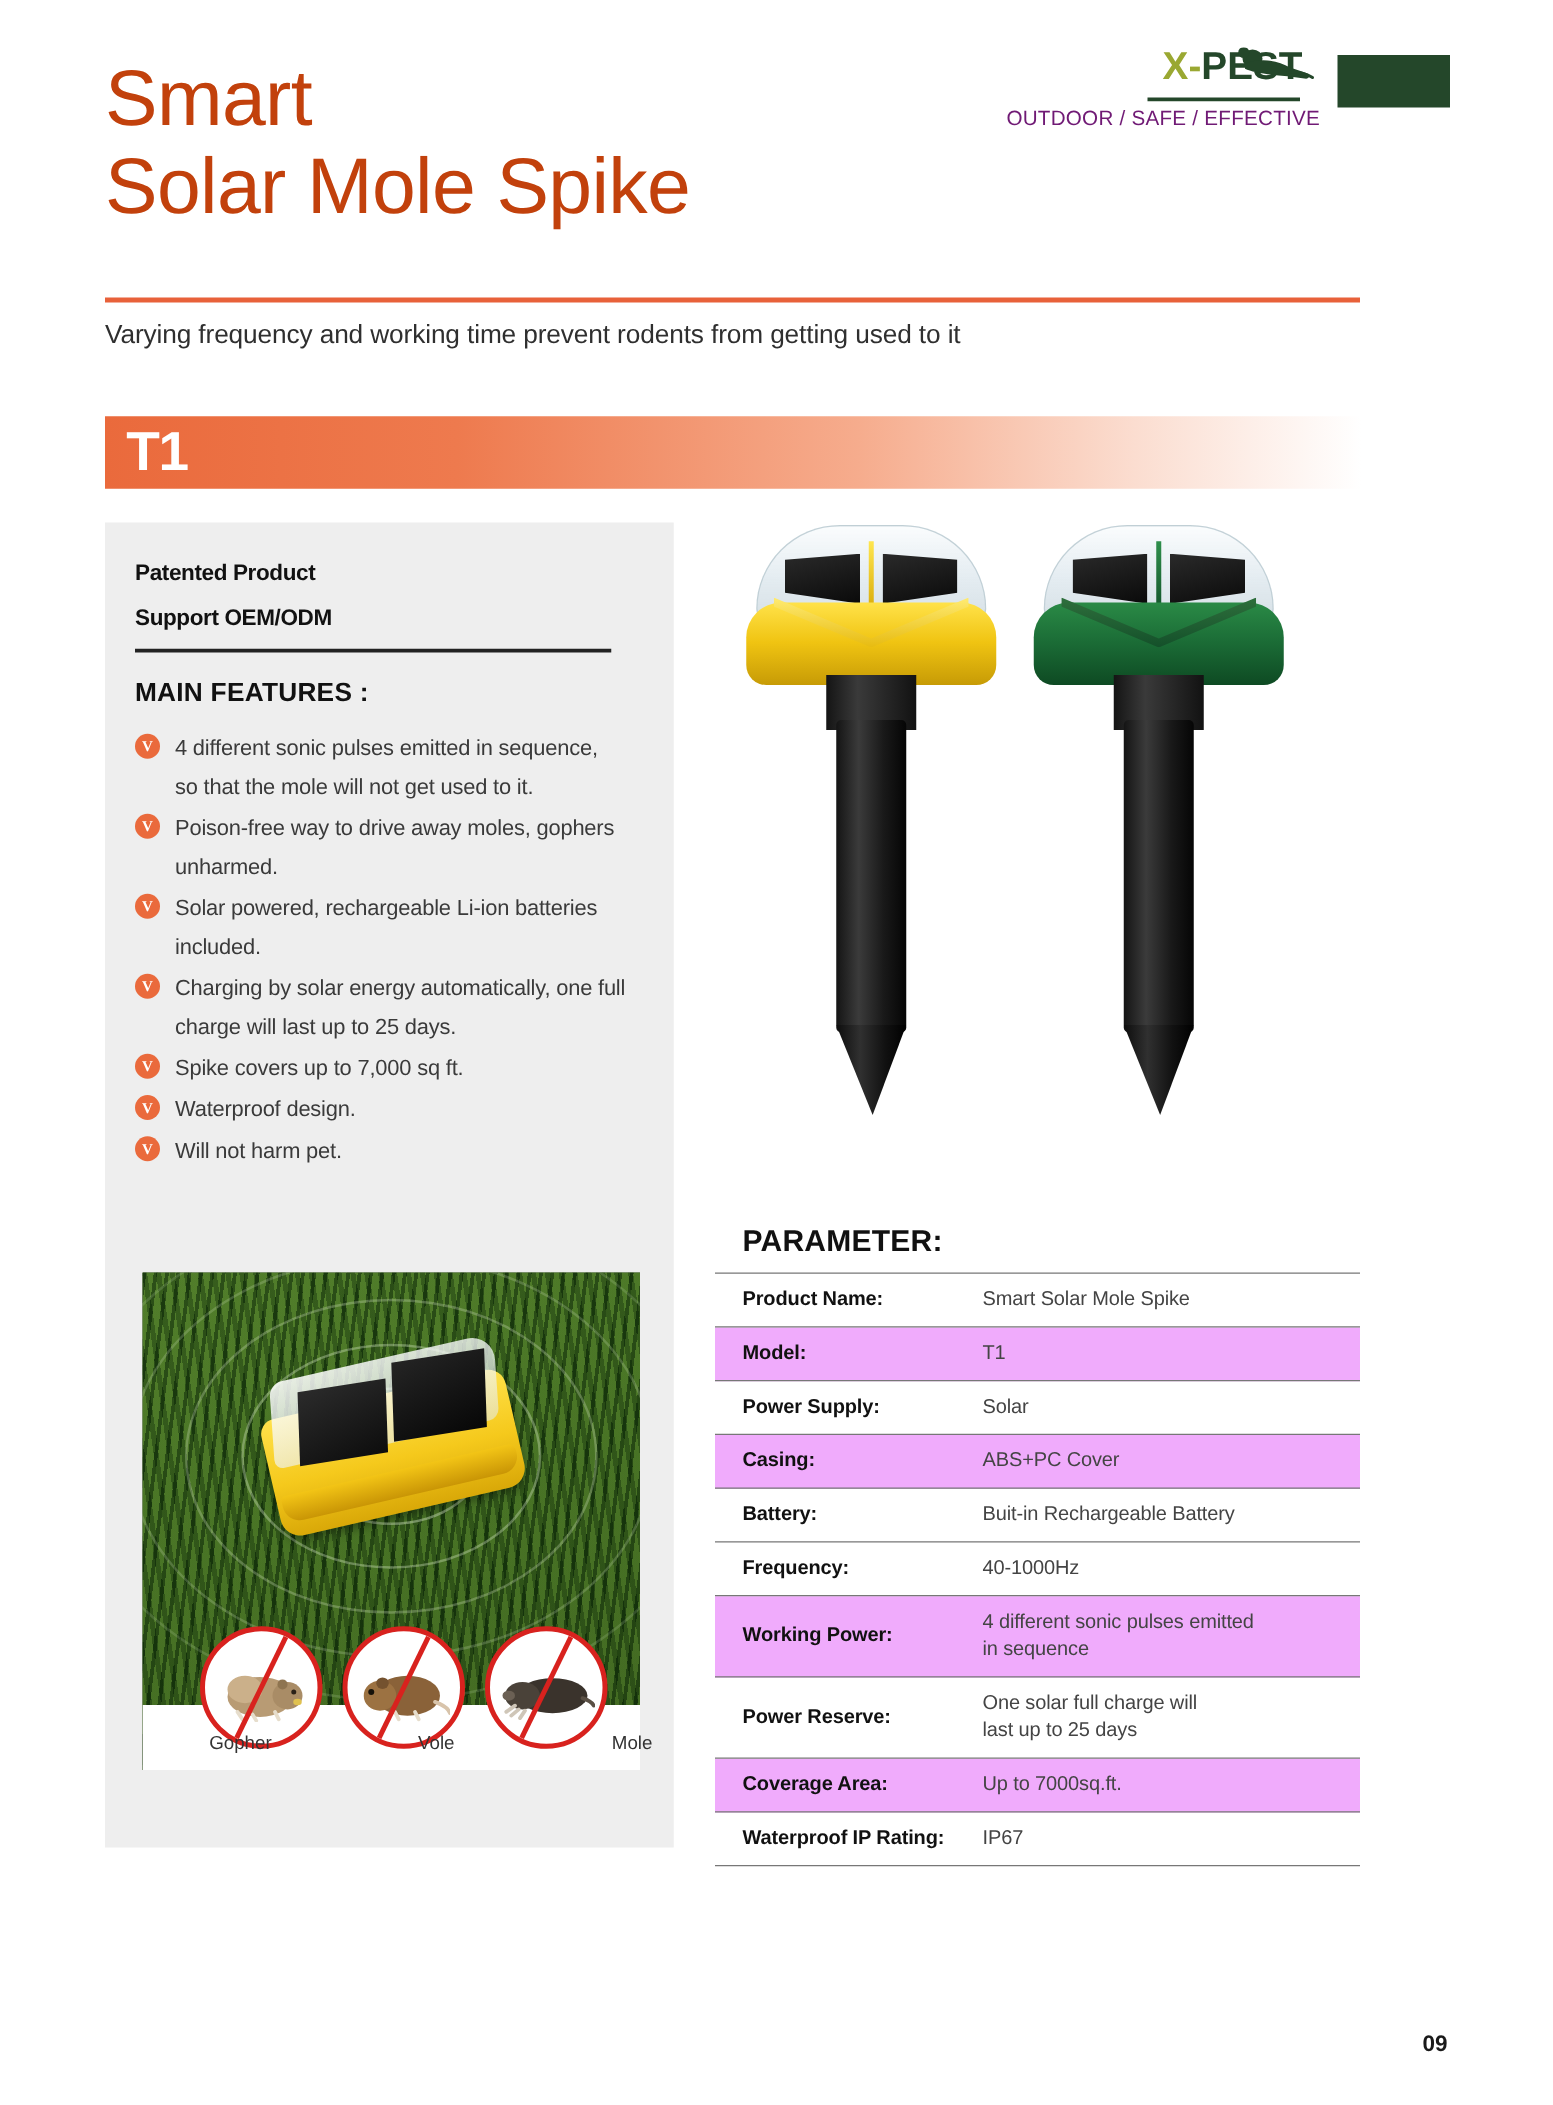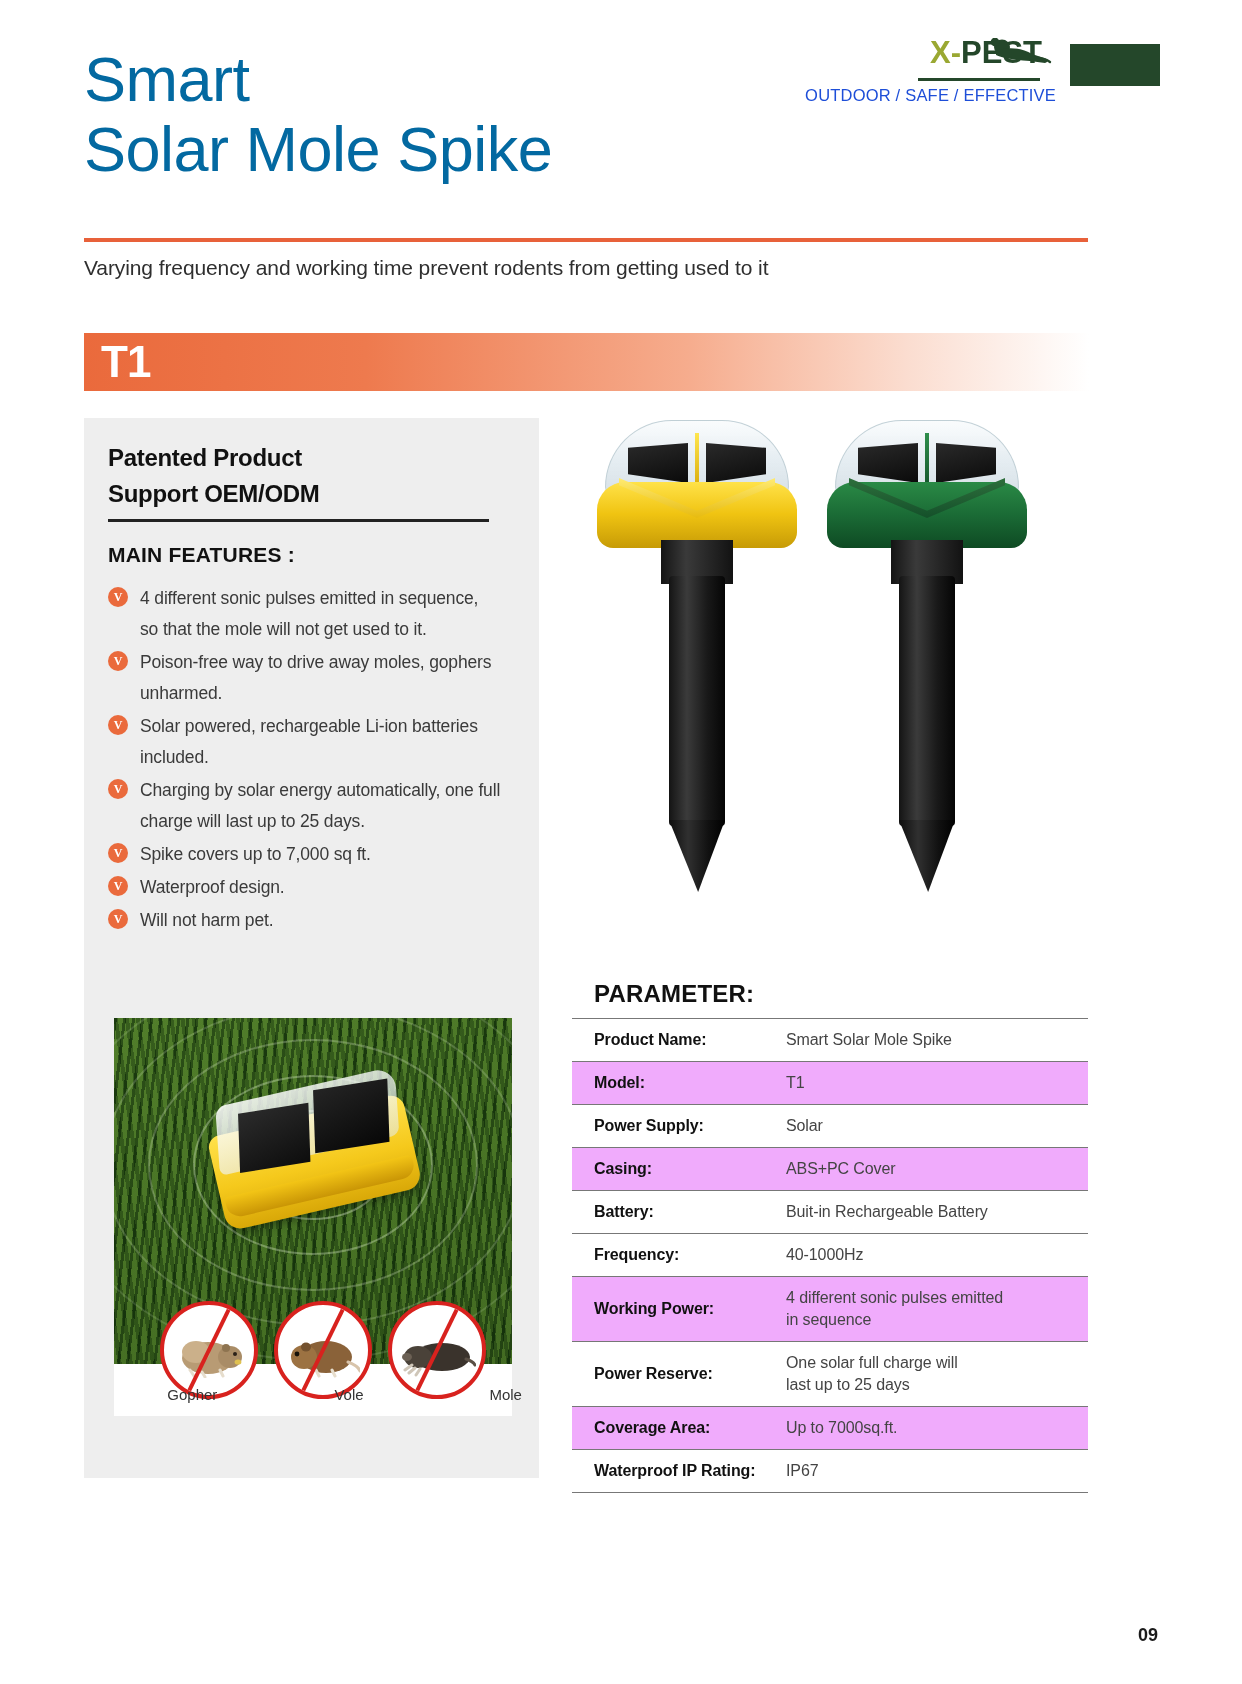--- a/index.html
+++ b/index.html
@@ -10,21 +10,21 @@
     -webkit-font-smoothing: antialiased;
   }
   .page { position: relative; width: 1242px; height: 1684px; overflow: hidden; }
 
   
   .title-block { position: absolute; left: 84px; top: 44px; }
   .title-line {
     font-size: 63px;
     line-height: 70px;
     font-weight: 300;
-    color: #0369a1;
+    color: #c2410c;
     letter-spacing: -0.5px;
     white-space: nowrap;
   }
   .title-rule {
     position: absolute; left: 84px; top: 238px;
     width: 1004px; height: 4px; background: #e8613a;
   }
   .subtitle {
     position: absolute; left: 84px; top: 256px;
     font-size: 21px; color: #2f2f2f; font-weight: 400;
@@ -39,21 +39,21 @@
   }
   .logo-x { font-size: 31px; font-weight: 700; color: #9aa832; letter-spacing: 0px; line-height: 34px; }
   .logo-pest { font-size: 31px; font-weight: 700; color: #24472a; letter-spacing: 0px; line-height: 34px; }
   .logo-mouse { position: absolute; right: 108px; top: 2px; }
   .logo-underline {
     position: absolute; right: 120px; top: 42px;
     width: 122px; height: 3px; background: #24472a;
   }
   .logo-tagline {
     position: absolute; right: 104px; top: 50px;
-    font-size: 16.5px; color: #1d4ed8; letter-spacing: 0.2px; white-space: nowrap;
+    font-size: 16.5px; color: #701a75; letter-spacing: 0.2px; white-space: nowrap;
   }
   .logo-square {
     position: absolute; right: 0px; top: 8px;
     width: 90px; height: 42px; background: #24472a;
   }
 
   
   .t1-bar {
     position: absolute; left: 84px; top: 333px;
     width: 1005px; height: 58px;
@@ -65,21 +65,21 @@
   }
 
   
   .left-panel {
     position: absolute; left: 84px; top: 418px;
     width: 455px; height: 1060px;
     background: #eeeeee;
   }
   .panel-head {
     position: absolute; left: 24px; top: 22px;
-    font-size: 24px; font-weight: 700; color: #111; line-height: 36px;
+    font-size: 18px; font-weight: 700; color: #111; line-height: 36px;
     letter-spacing: -0.3px;
   }
   .panel-rule {
     position: absolute; left: 24px; top: 101px;
     width: 381px; height: 2.5px; background: #222;
   }
   .features-head {
     position: absolute; left: 24px; top: 125px;
     font-size: 21px; font-weight: 700; color: #111; letter-spacing: 0.2px;
   }

